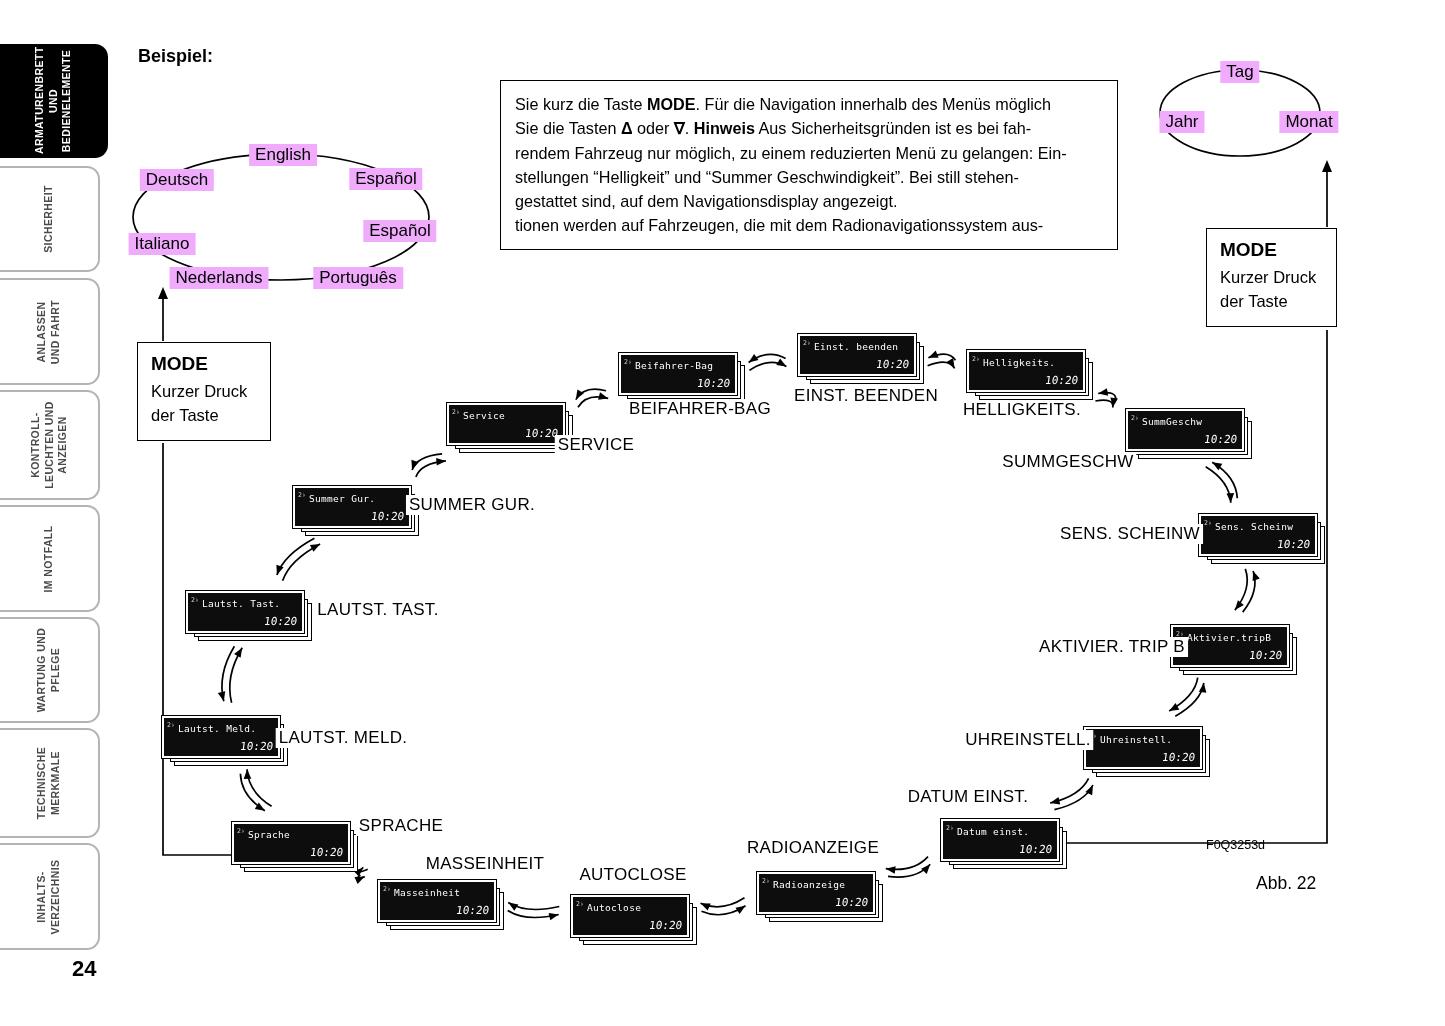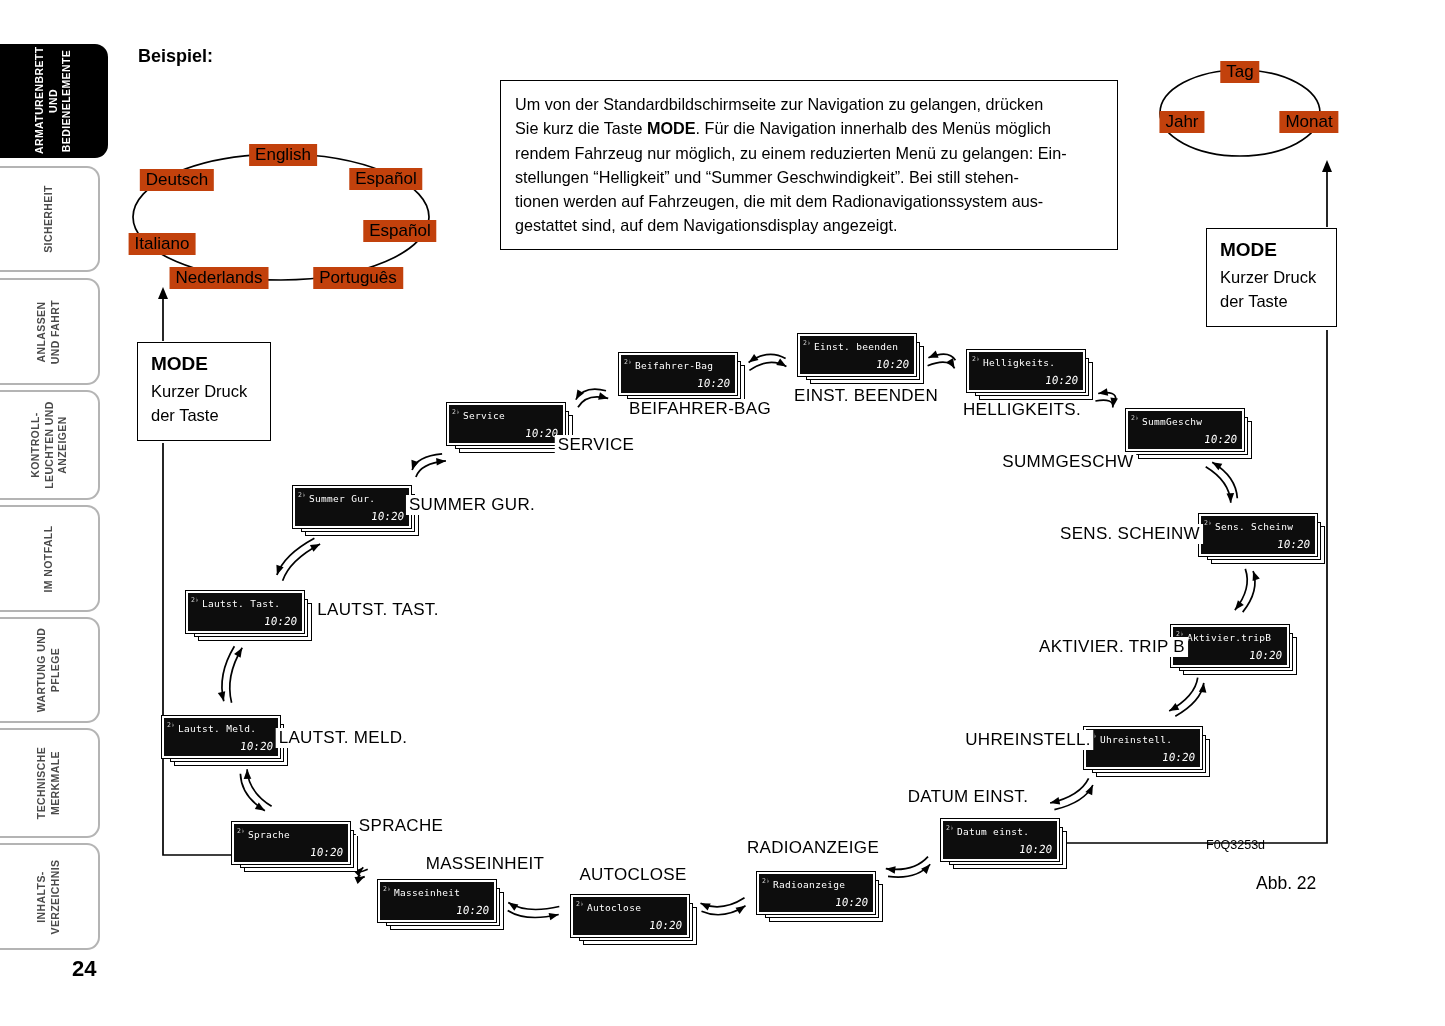--- a/index.html
+++ b/index.html
@@ -21,21 +21,21 @@
   .info-box{position:absolute;left:500px;top:80px;width:618px;box-sizing:border-box;border:1.5px solid #000;background:#fff;padding:11px 14px;z-index:2;}
   .info-line{font-size:16.2px;line-height:24.3px;white-space:nowrap;}
   .info-line .b{font-weight:bold;}
 
   .mode-box{position:absolute;box-sizing:border-box;border:1.5px solid #000;background:#fff;padding:10px 0 0 13px;z-index:2;}
   #mode-left{left:137px;top:342px;width:134px;height:99px;}
   #mode-right{left:1206px;top:228px;width:131px;height:99px;}
   .mode-title{font-size:19px;font-weight:bold;margin-bottom:5px;}
   .mode-line{font-size:16.5px;line-height:1.45;}
 
-  .float-label{position:absolute;transform:translate(-50%,-50%);background:#c2410c;padding:1px 6px;font-size:17px;z-index:2;white-space:nowrap;}
+  .float-label{position:absolute;transform:translate(-50%,-50%);background:#f0abfc;padding:1px 6px;font-size:17px;z-index:2;white-space:nowrap;}
   .menu-label{position:absolute;transform:translate(-50%,-50%);font-size:17px;letter-spacing:.3px;z-index:4;white-space:nowrap;background:#fff;padding:0 3px;}
 
   .ghost{position:absolute;width:114px;height:38px;box-sizing:border-box;background:#fff;border:1.5px solid #000;z-index:2;}
   .screen{position:absolute;width:118px;height:42px;box-sizing:border-box;background:#0d0d0d;border:2px solid #fff;outline:1.5px solid #000;z-index:3;}
   .scr-title{position:absolute;left:14px;top:5px;color:#fff;font-family:"DejaVu Sans Mono",monospace;font-size:9.5px;letter-spacing:.3px;white-space:nowrap;}
   .scr-time{position:absolute;right:5px;bottom:3px;color:#fff;font-family:"DejaVu Sans Mono",monospace;font-size:11px;transform:skewX(-8deg);}
   .scr-icon{position:absolute;left:3px;top:4px;color:#cfcfcf;font-size:6.5px;line-height:7px;font-family:"DejaVu Sans Mono",monospace;}
 
   .fig-code{position:absolute;left:1206px;top:838px;font-size:12.5px;font-weight:normal;z-index:2;}
   .fig-caption{position:absolute;left:1256px;top:873px;font-size:17.5px;z-index:2;}
@@ -149,26 +149,26 @@
       <div class="tab" style="top: 843px; height: 107px; width: 100px;">
         <div class="tab-rot" style="width: 99px;"><span>INHALTS-</span><br><span>VERZEICHNIS</span></div>
       </div>
     </aside>
 
   <div class="page-number">24</div>
   <div class="beispiel">Beispiel:</div>
 
   <div class="info-box">
     <div id="info-lines">
-        <div class="info-line"><span>Um von der Standardbildschirmseite zur Navigation zu gelangen, drücken</span></div>
         <div class="info-line"><span>Sie kurz die Taste </span><span class="b">MODE</span><span>. Für die Navigation innerhalb des Menüs möglich</span></div>
+        <div class="info-line"><span>Sie die Tasten </span><span class="b">Δ</span><span> oder </span><span class="b">∇</span><span>. </span><span class="b">Hinweis</span><span>  Aus Sicherheitsgründen ist es bei fah-</span></div>
         <div class="info-line"><span>rendem Fahrzeug nur möglich, zu einem reduzierten Menü zu gelangen: Ein-</span></div>
         <div class="info-line"><span>stellungen “Helligkeit” und “Summer Geschwindigkeit”. Bei still stehen-</span></div>
+        <div class="info-line"><span>gestattet sind, auf dem Navigationsdisplay angezeigt.</span></div>
         <div class="info-line"><span>tionen werden auf Fahrzeugen, die mit dem Radionavigationssystem aus-</span></div>
-        <div class="info-line"><span>gestattet sind, auf dem Navigationsdisplay angezeigt.</span></div>
       </div>
   </div>
 
   <div class="mode-box" id="mode-left">
     <div class="mode-title">MODE</div>
     <div class="mode-line">Kurzer Druck</div>
     <div class="mode-line">der Taste</div>
   </div>
 
   <div class="mode-box" id="mode-right">

